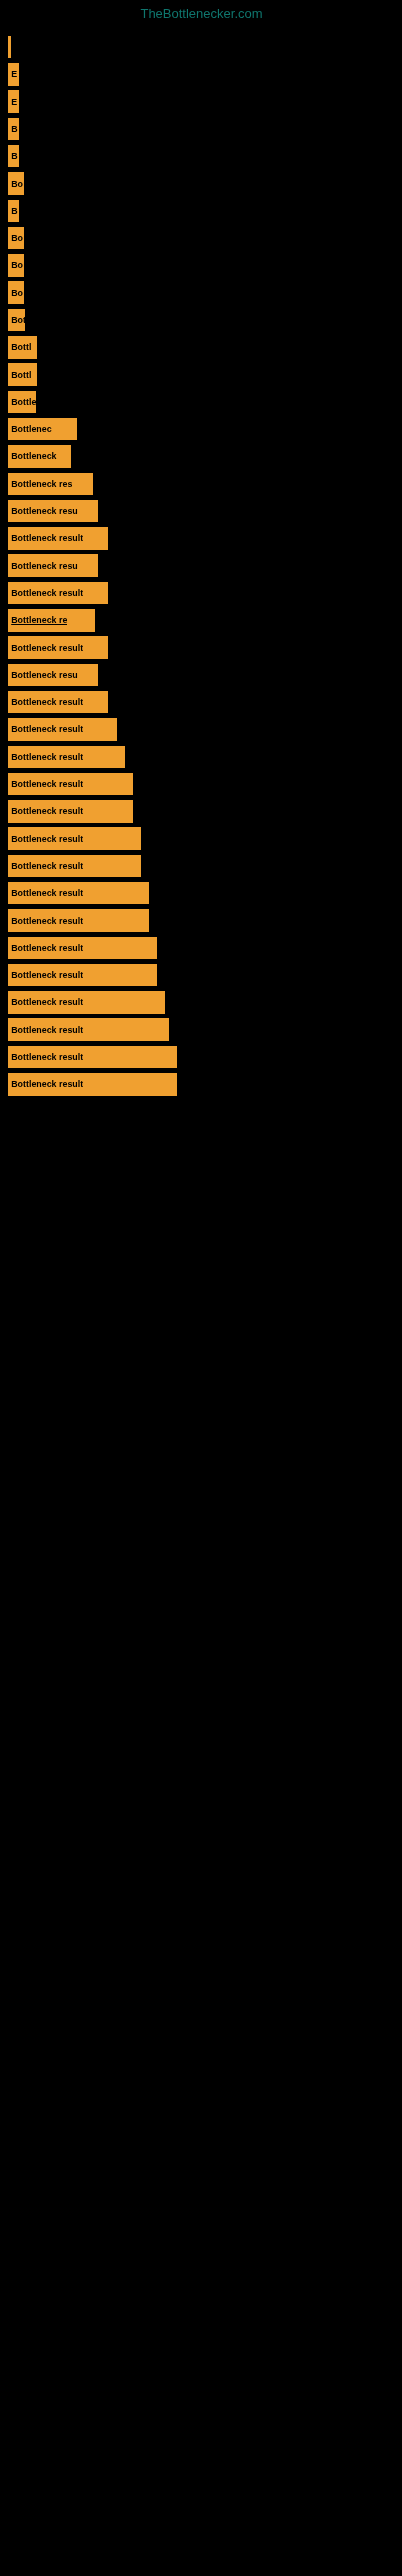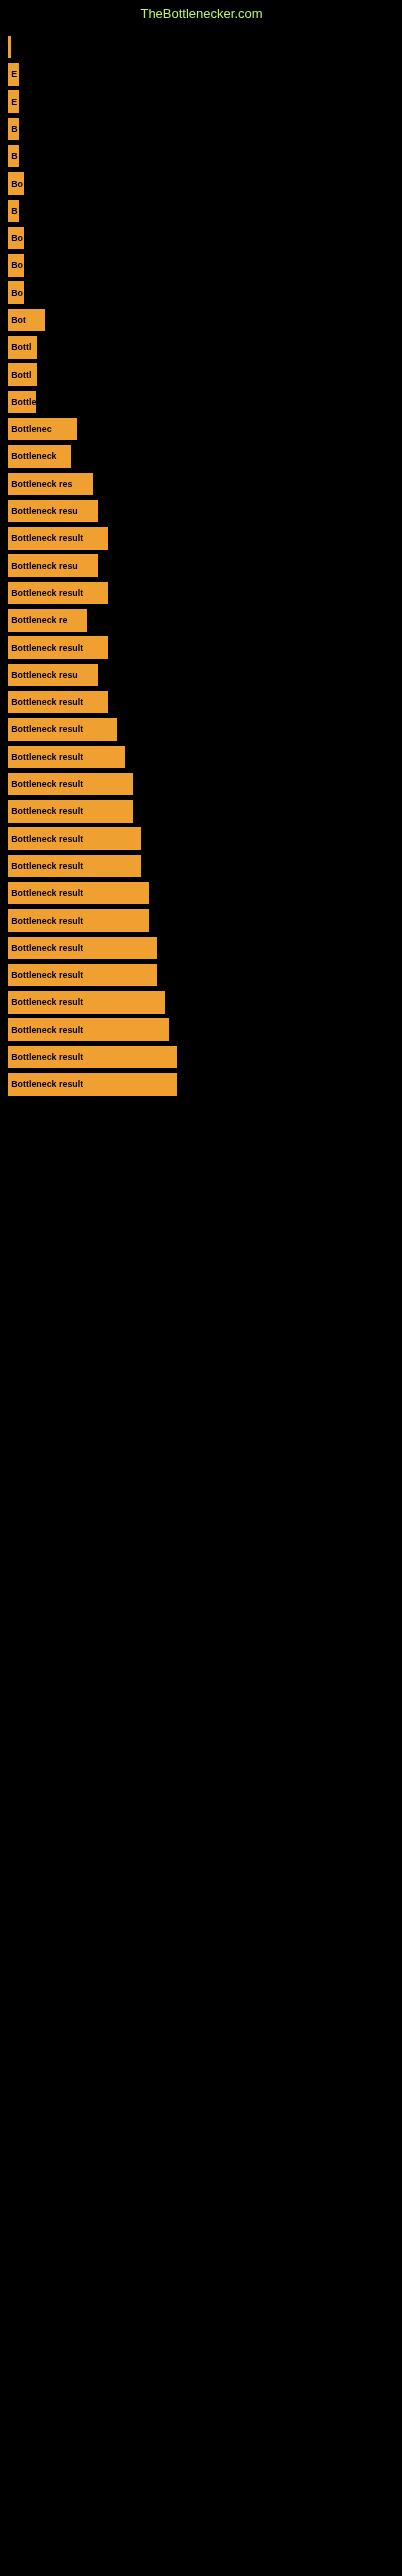--- a/index.html
+++ b/index.html
@@ -10,21 +10,21 @@
 
     body {
       background-color: #000000;
       width: 403px;
       min-height: 2576px;
       font-family: Arial, sans-serif;
       position: relative;
     }
 
     .site-title {
-      color: #bef264;
+      color: #0f766e;
       font-size: 13px;
       text-align: center;
       padding: 6.4px 0;
       font-weight: normal;
     }
 
     .bars-container {
       padding: 8px 0 8px 8px;
     }
 
@@ -103,21 +103,21 @@
       <div class="bar" style="width: 16px;">
         <span class="bar-label">Bo</span>
       </div>
     </div>
     <div class="bar-row">
       <div class="bar" style="width: 16px;">
         <span class="bar-label">Bo</span>
       </div>
     </div>
     <div class="bar-row">
-      <div class="bar" style="width: 37px;">
+      <div class="bar" style="width: 17px;">
         <span class="bar-label">Bot</span>
       </div>
     </div>
     <div class="bar-row">
       <div class="bar" style="width: 29px;">
         <span class="bar-label">Bottl</span>
       </div>
     </div>
     <div class="bar-row">
       <div class="bar" style="width: 29px;">
@@ -158,21 +158,21 @@
       <div class="bar" style="width: 90px;">
         <span class="bar-label">Bottleneck resu</span>
       </div>
     </div>
     <div class="bar-row">
       <div class="bar" style="width: 100px;">
         <span class="bar-label">Bottleneck result</span>
       </div>
     </div>
     <div class="bar-row">
-      <div class="bar" style="width: 79px;">
+      <div class="bar" style="width: 87px; text-decoration: underline;">
         <span class="bar-label">Bottleneck re</span>
       </div>
     </div>
     <div class="bar-row">
       <div class="bar" style="width: 100px;">
         <span class="bar-label">Bottleneck result</span>
       </div>
     </div>
     <div class="bar-row">
       <div class="bar" style="width: 90px;">

